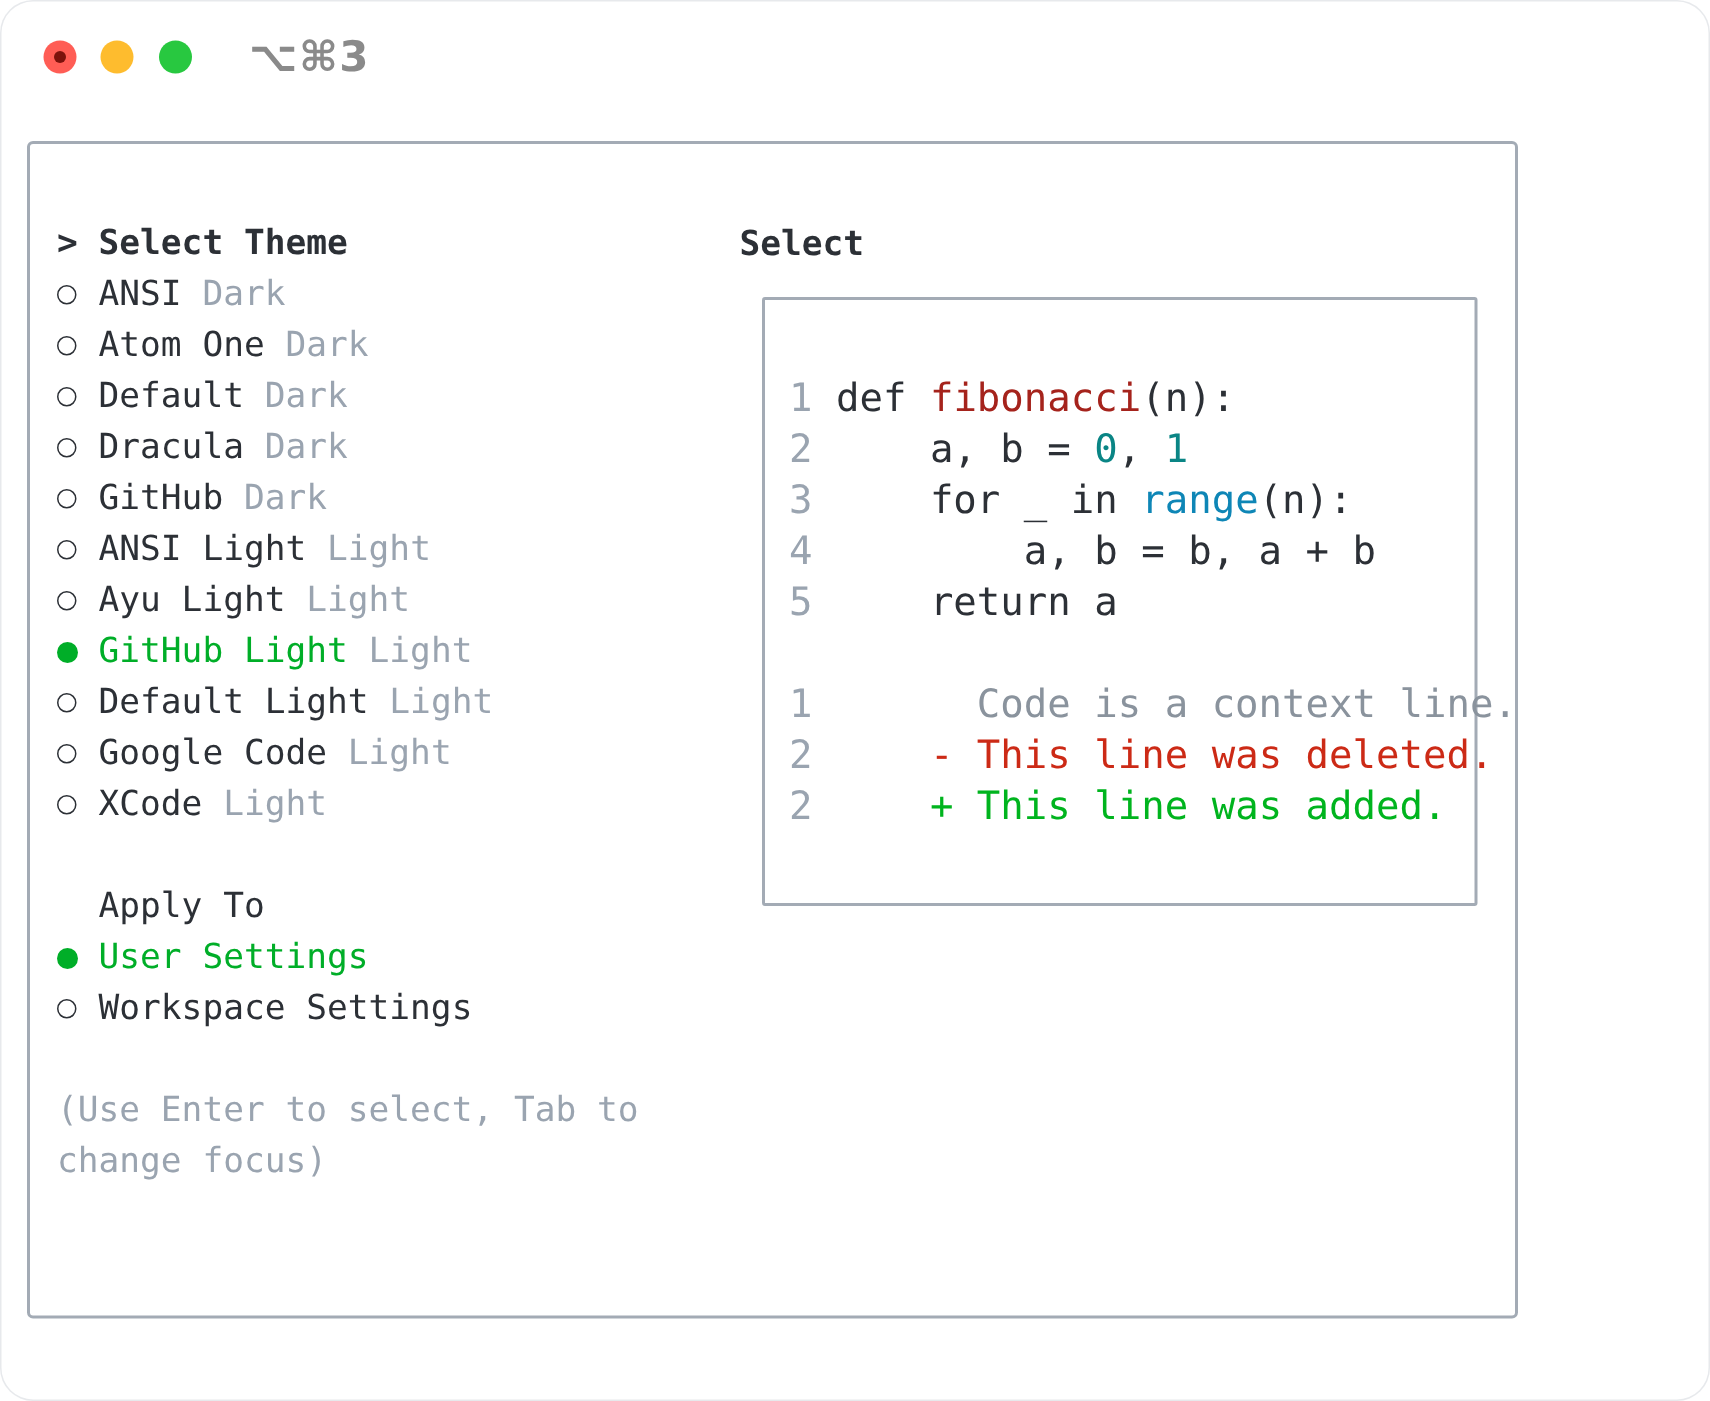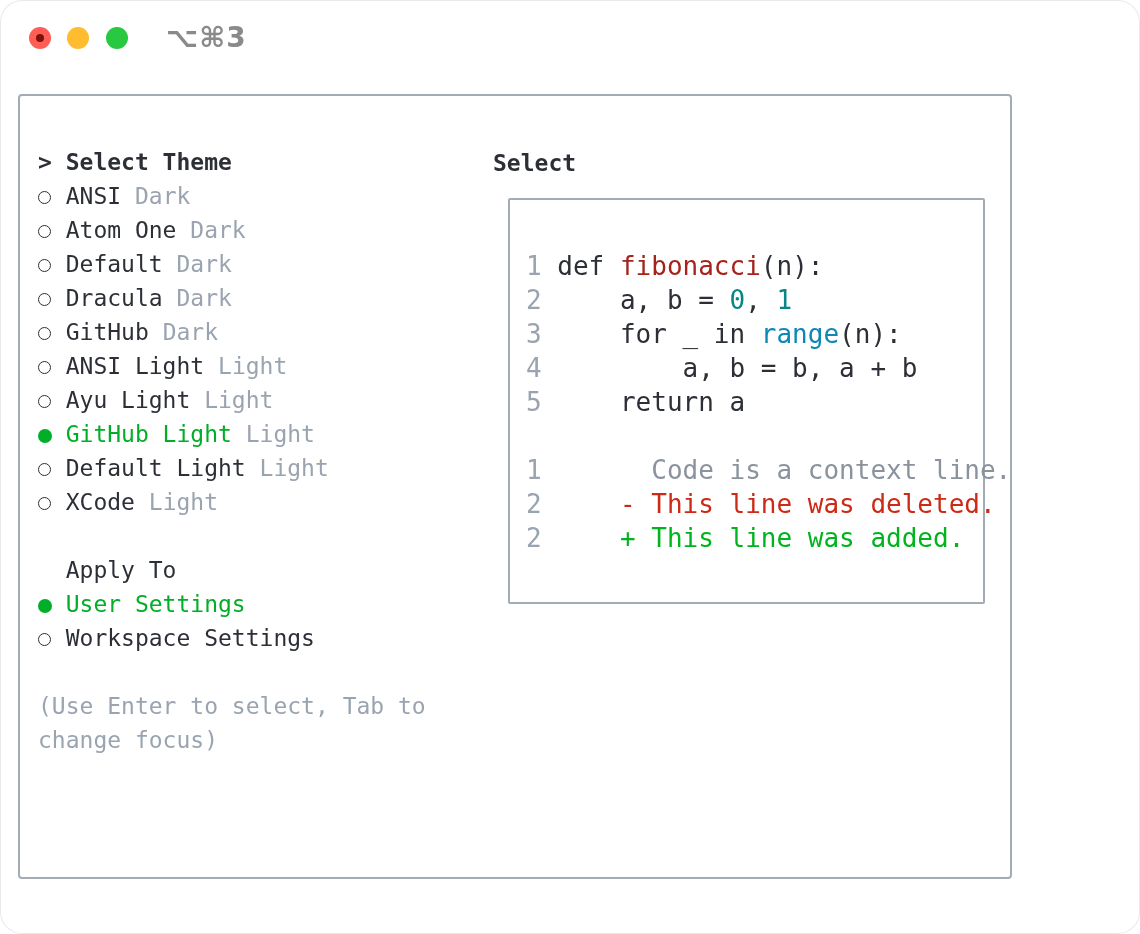--- a/index.html
+++ b/index.html
@@ -74,20 +74,21 @@
       <div id="theme-list">
           <div class="line"><span class="bullet"><span class="radio"></span></span><span>ANSI</span> <span class="suffix">Dark</span></div>
           <div class="line"><span class="bullet"><span class="radio"></span></span><span>Atom One</span> <span class="suffix">Dark</span></div>
           <div class="line"><span class="bullet"><span class="radio"></span></span><span>Default</span> <span class="suffix">Dark</span></div>
           <div class="line"><span class="bullet"><span class="radio"></span></span><span>Dracula</span> <span class="suffix">Dark</span></div>
           <div class="line"><span class="bullet"><span class="radio"></span></span><span>GitHub</span> <span class="suffix">Dark</span></div>
           <div class="line"><span class="bullet"><span class="radio"></span></span><span>ANSI Light</span> <span class="suffix">Light</span></div>
           <div class="line"><span class="bullet"><span class="radio"></span></span><span>Ayu Light</span> <span class="suffix">Light</span></div>
           <div class="line selected"><span class="bullet"><span class="radio on"></span></span><span class="sel">GitHub Light</span> <span class="suffix">Light</span></div>
           <div class="line"><span class="bullet"><span class="radio"></span></span><span>Default Light</span> <span class="suffix">Light</span></div>
+          <div class="line"><span class="bullet"><span class="radio"></span></span><span>Google Code</span> <span class="suffix">Light</span></div>
           <div class="line"><span class="bullet"><span class="radio"></span></span><span>XCode</span> <span class="suffix">Light</span></div>
         </div>
 
       <div class="gap"></div>
 
       <div class="line"><span class="bullet"></span><span>Apply To</span></div>
 
       <div id="apply-list">
           <div class="line selected"><span class="bullet"><span class="radio on"></span></span><span class="sel">User Settings</span></div>
           <div class="line"><span class="bullet"><span class="radio"></span></span><span>Workspace Settings</span></div>

